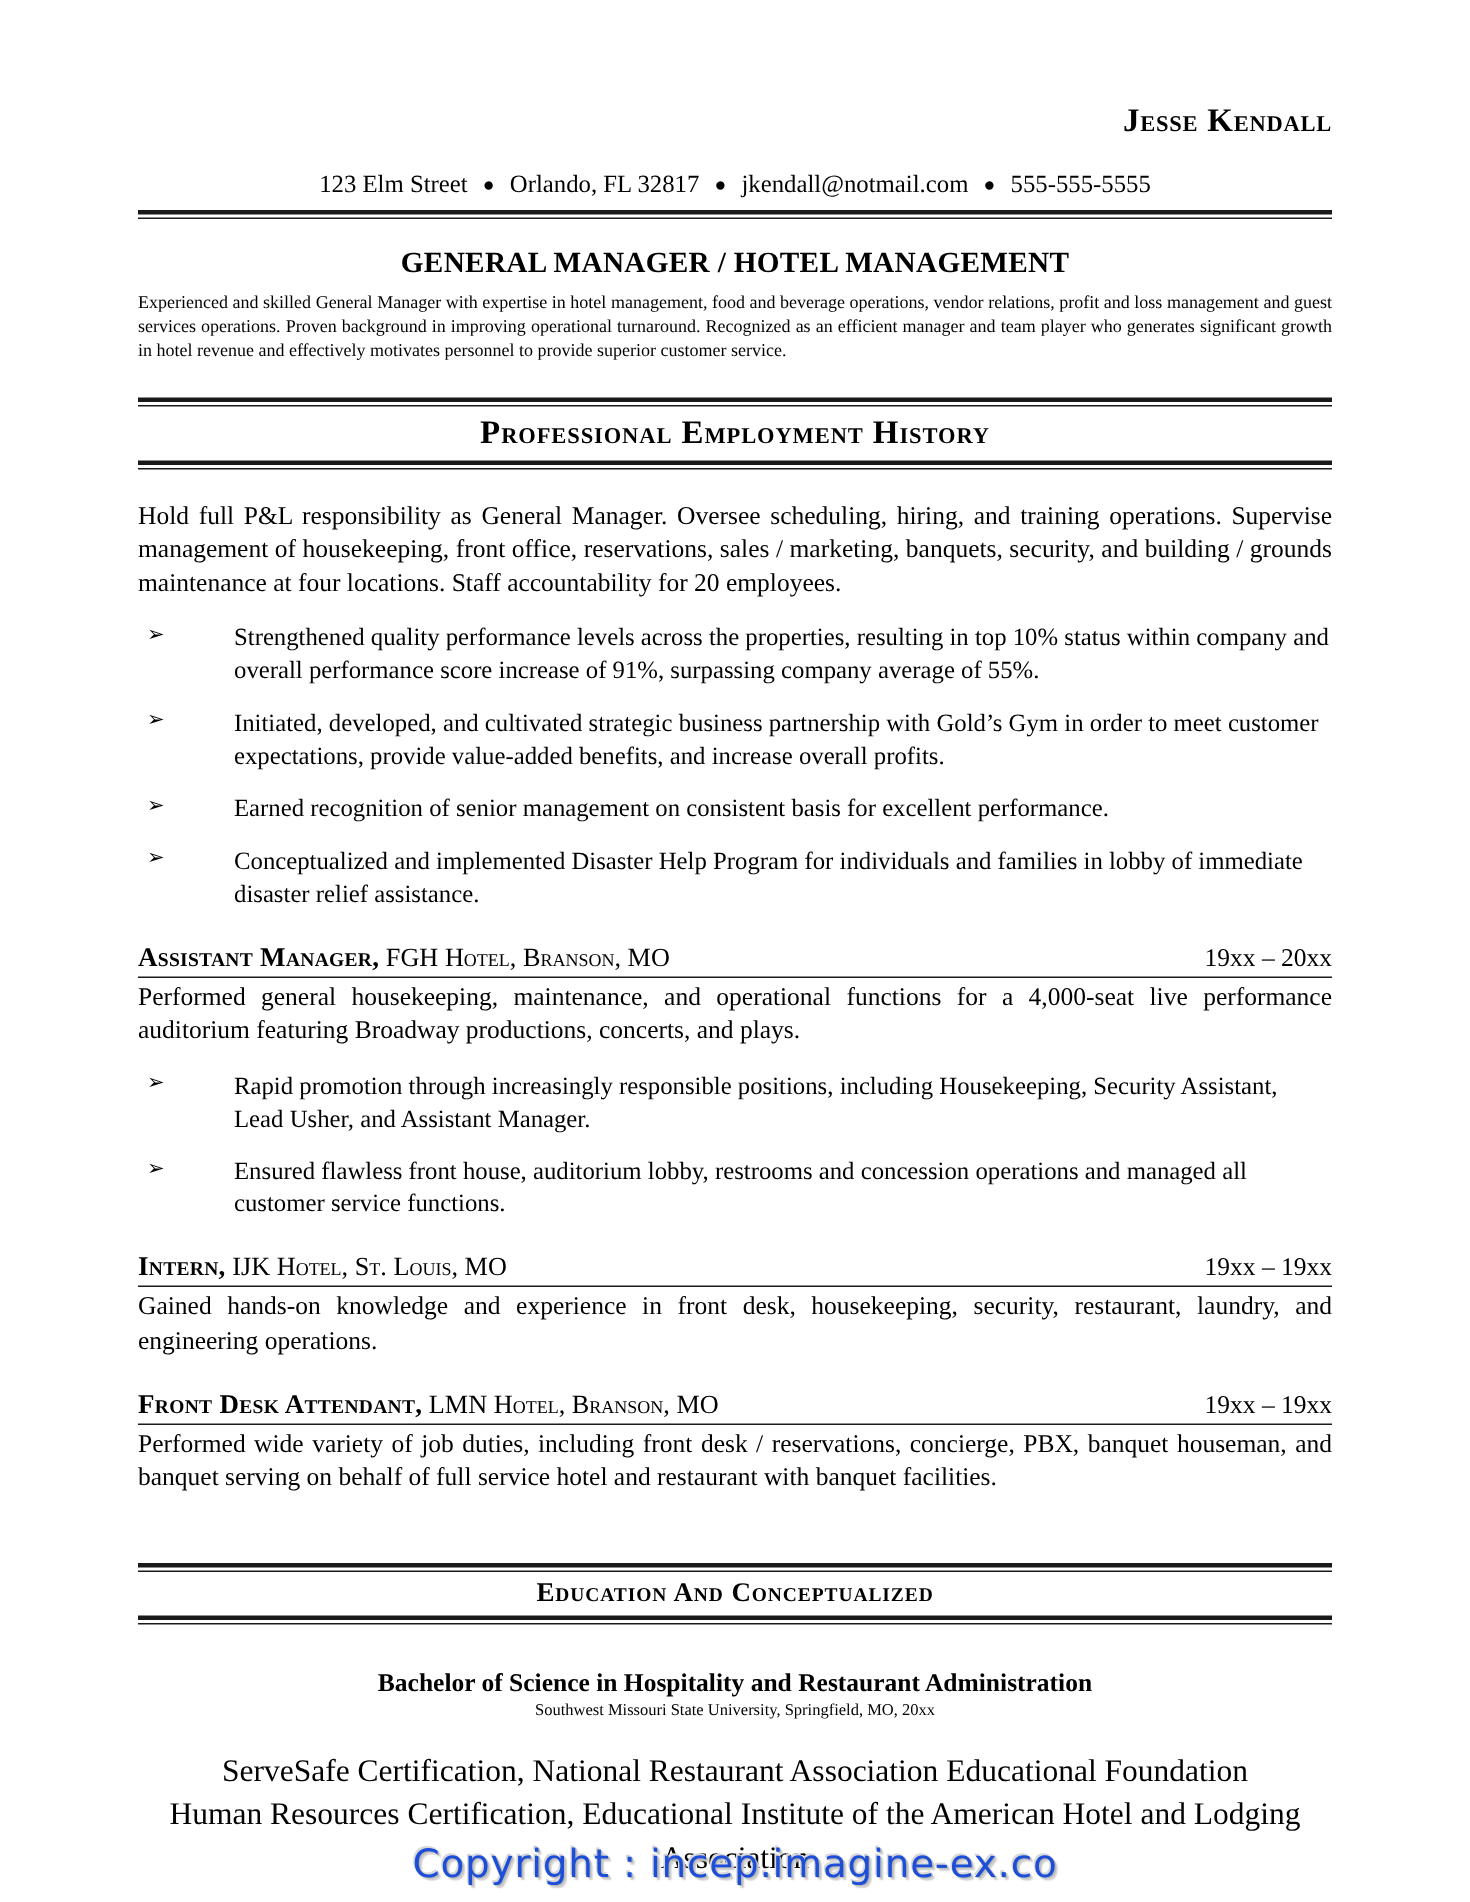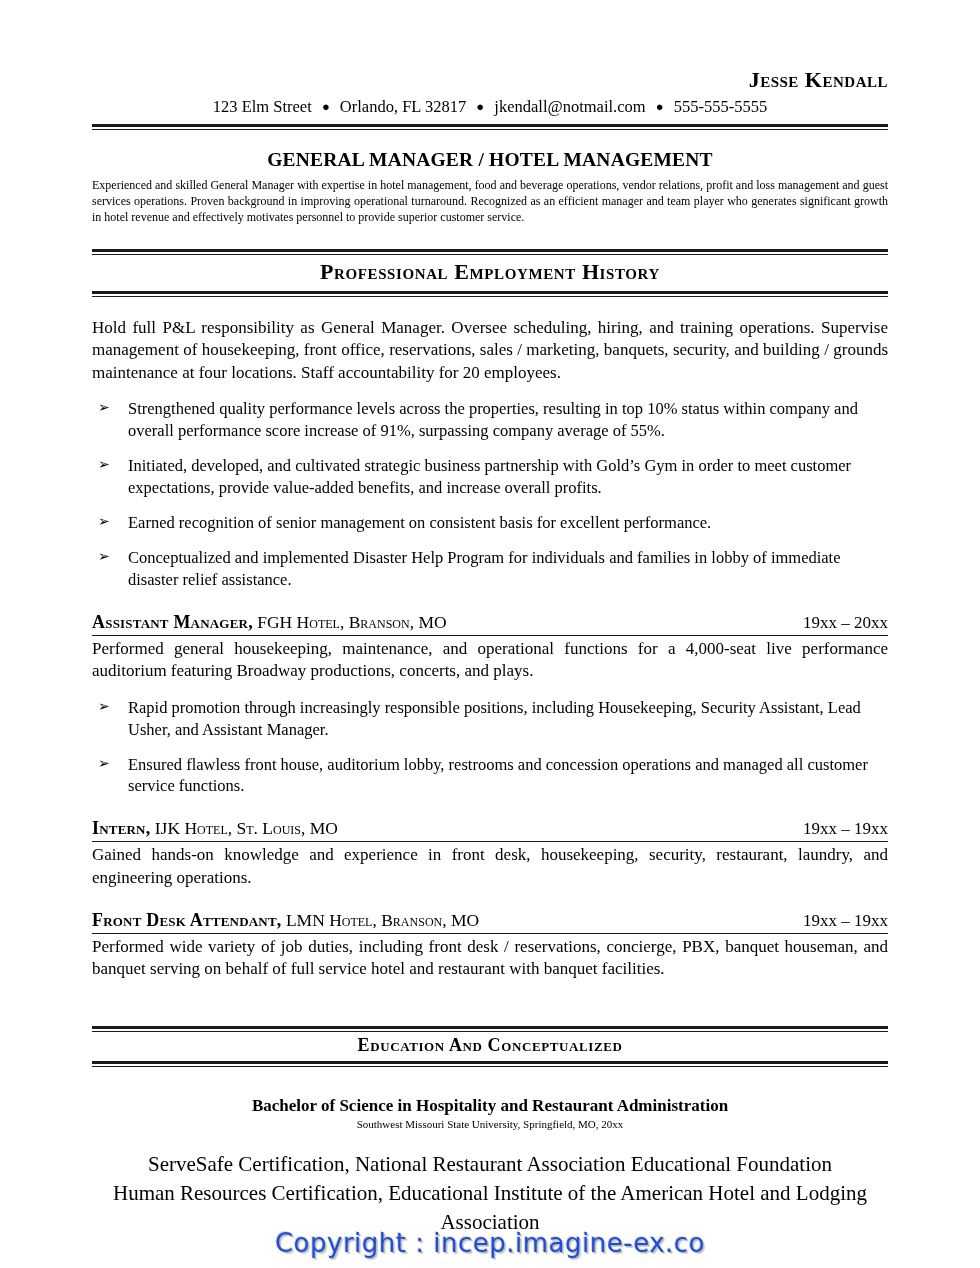--- a/index.html
+++ b/index.html
@@ -37,21 +37,21 @@
     font-size: 22px;
     font-weight: bold;
     font-variant: small-caps;
     letter-spacing: 0.5px;
     margin-top: 68px;
     line-height: 1.1;
   }
   .contact {
     text-align: center;
     font-size: 16.5px;
-    margin-top: 5px;
+    margin-top: 21px;
     line-height: 1.2;
     white-space: nowrap;
   }
   .contact .sep {
     display: inline-block;
     padding: 0 6px;
     font-size: 13px;
     vertical-align: 1px;
   }
 
@@ -160,20 +160,21 @@
     flex: 0 0 36px;
     text-align: left;
     padding-left: 6px;
     font-size: 14px;
     line-height: 1.45;
     box-sizing: border-box;
   }
   .bullet .btext {
     flex: 1 1 auto;
     padding-right: 2px;
+    margin-left: 28px;
   }
 
   
   .edu-degree {
     text-align: center;
     font-weight: bold;
     font-size: 17px;
     margin-top: 28px;
     line-height: 1.3;
   }

